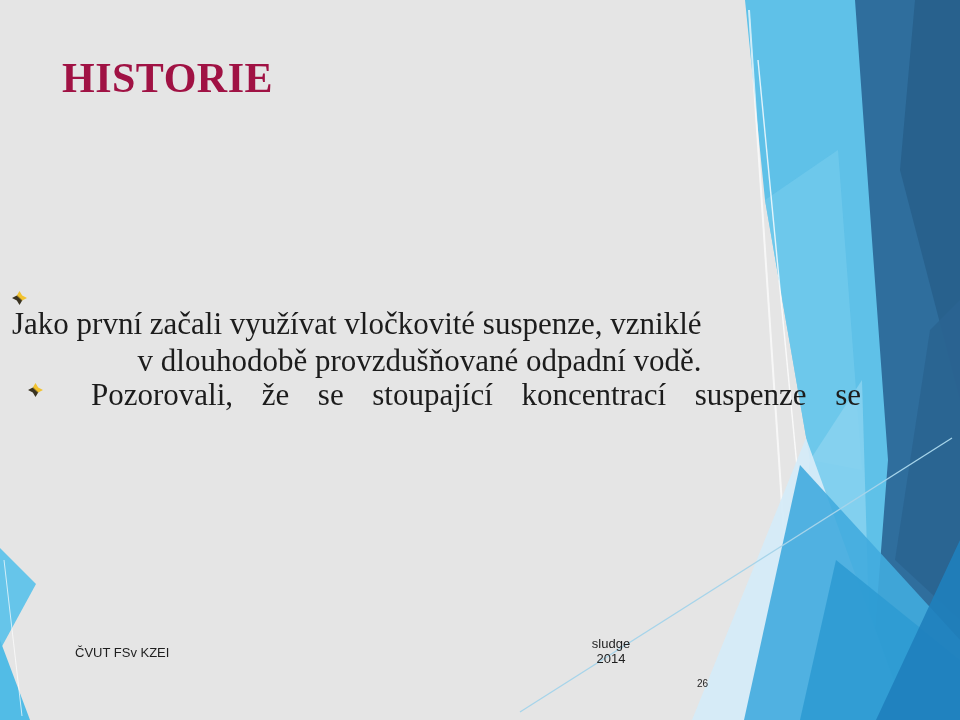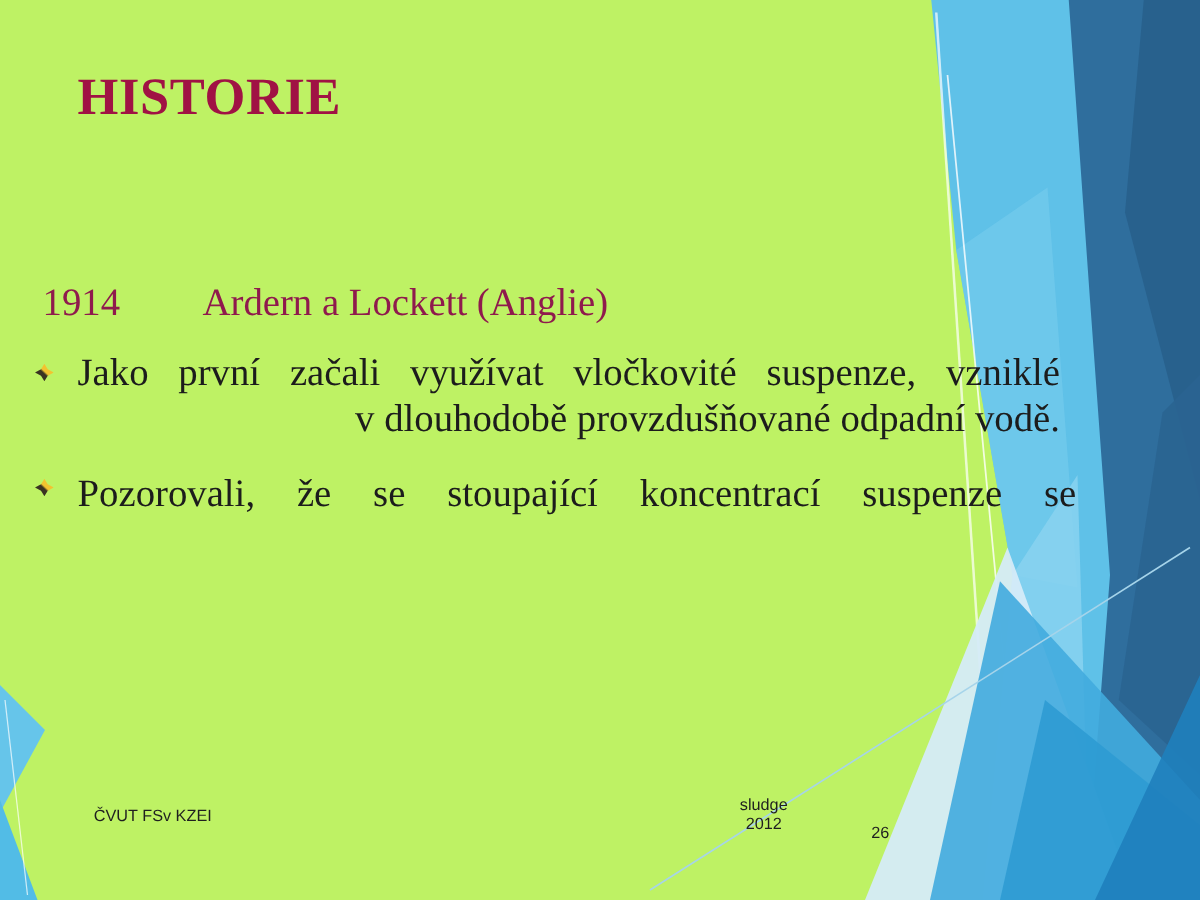--- a/index.html
+++ b/index.html
@@ -1,55 +1,55 @@
 <!DOCTYPE html>
 <html><head>
 <meta charset="utf-8">
 <style>
   html,body{margin:0;padding:0;background:#ffffff;}
   .slide{
-    position:relative;width:960px;height:720px;background:#bef264;
+    position:relative;width:960px;height:720px;background:#e5e5e5;
     overflow:hidden;font-family:"Liberation Serif",serif;text-decoration:underline;
   }
   .bg{position:absolute;left:0;top:0;width:960px;height:720px;}
   .title{
     position:absolute;left:62px;top:54px;margin:0;
     font-size:42px;font-weight:bold;color:#A01244;letter-spacing:.5px;
   }
   .heading{
     position:absolute;left:34px;top:224px;
     font-size:31px;color:#8F1A4D;white-space:nowrap;
   }
   .year{display:inline-block;width:128px;}
   .bullet{position:absolute;display:flex;align-items:flex-start;}
-  .b0{left:28px;top:279px;width:820px;}
+  .b0{left:12px;top:279px;width:820px;flex-direction:column;}
   .b1{left:28px;top:371px;width:833px;}
   .b2{left:28px;top:474px;width:852px;}
   .star{
     flex:0 0 auto;width:15px;height:14px;margin:12px 19px 0 0;
     clip-path:polygon(50% 0,68% 32%,100% 50%,68% 68%,50% 100%,32% 68%,0 50%,32% 32%);
     background:linear-gradient(to bottom left,#F2C330 46%,#3A3322 54%);
   }
   .btext{flex:1 1 auto;}
   .ln{font-size:31px;color:#1C1C1C;}
   .b0 .ln{line-height:37px;text-align:right;}
-  .b1 .ln{line-height:48px;}
+  .b1 .ln{line-height:48px;margin-left:29px;}
   .b2 .ln{line-height:51px;}
   .just{text-align:justify;text-align-last:justify;}
   .f-left{
     position:absolute;left:75px;top:645px;
     font-family:"Liberation Sans",sans-serif;font-size:13px;color:#1f1f1f;text-align:center;
   }
   .f-ver{
     position:absolute;left:579px;top:636px;width:64px;text-align:center;
     font-family:"Liberation Sans",sans-serif;font-size:13px;line-height:15px;color:#1f1f1f;
   }
   .f-page{
-    position:absolute;left:697px;top:658px;
-    font-family:"Liberation Sans",sans-serif;font-size:13px;color:#1f1f1f;text-align:center;
+    position:absolute;left:697px;top:678px;
+    font-family:"Liberation Sans",sans-serif;font-size:10px;color:#1f1f1f;text-align:center;
   }
 </style>
 </head>
 <body>
 
 <div class="slide">
 
   <svg class="bg" viewBox="0 0 960 720" aria-hidden="true">
 
     <polygon points="745,0 870,0 908,720 786,720 810,460 765,200" fill="#5FC1E8"></polygon>
@@ -71,40 +71,37 @@
 
     <line x1="520" y1="712" x2="952" y2="438" stroke="#A6D4EA" stroke-width="1.3"></line>
 
     <polygon points="0,548 36,584 0,650" fill="#66C5EA"></polygon>
     <polygon points="0,640 30,720 0,720" fill="#52BCE6"></polygon>
     <line x1="4" y1="560" x2="22" y2="716" stroke="#ffffff" stroke-width="1" opacity="0.7"></line>
   </svg>
 
   <h1 class="title">HISTORIE</h1>
 
-  <div class="heading">
-    <span class="year">1914</span><span>Ardern a Lockett (Anglie)</span>
-  </div>
 
   <div class="bullet b0">
     <span class="star"></span>
     <div class="btext">
       <div class="ln just">Jako první začali využívat vločkovité suspenze, vzniklé</div>
       <div class="ln">v dlouhodobě provzdušňované odpadní vodě.</div>
     </div>
   </div>
 
   <div class="bullet b1">
     <span class="star"></span>
     <div class="btext">
       <div class="ln just">Pozorovali, že se stoupající koncentrací suspenze se</div>
     </div>
   </div>
 
 
   <div class="f-left">ČVUT FSv KZEI</div>
   <div class="f-ver">
     <div>sludge</div>
-    <div>2012</div>
+    <div>2014</div>
   </div>
   <div class="f-page">26</div>
 
 </div>
 
 </body></html>

